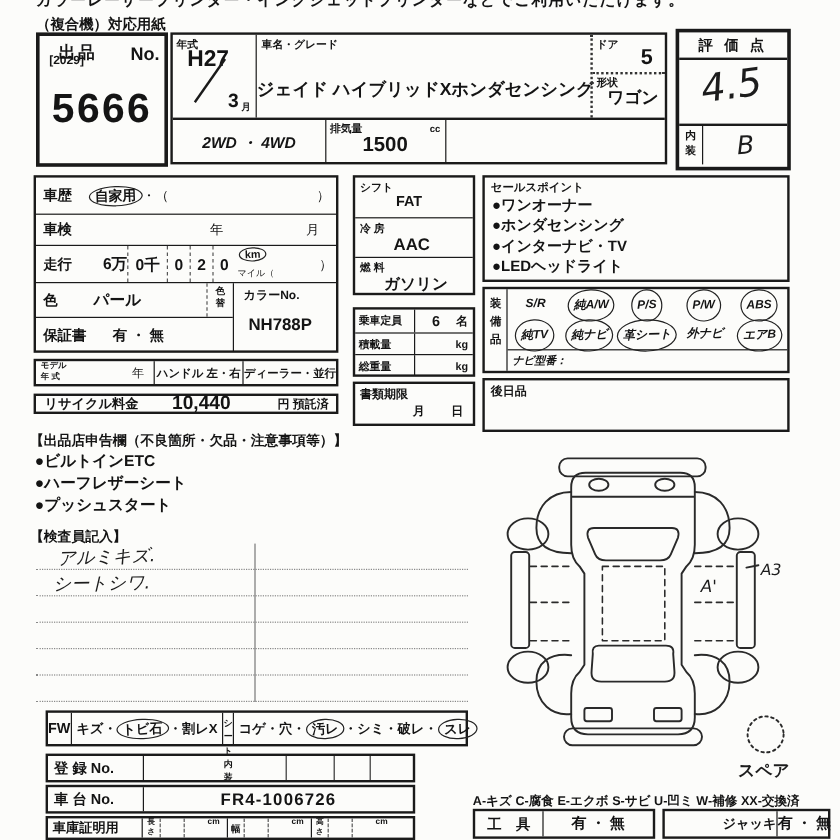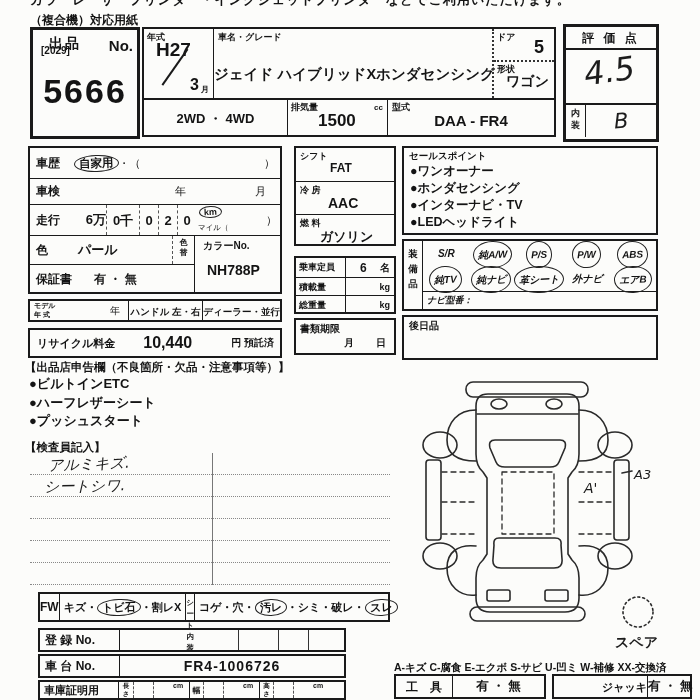--- a/index.html
+++ b/index.html
@@ -63,31 +63,27 @@
           <span class="abs lbl nw" style="left:3px;top:2px;">ドア</span>
           <span class="abs val nw" style="right:10px;top:8px;font-size:18px;">5</span>
         </div>
         <div class="cell" style="height:32px;position:relative;">
           <span class="abs lbl nw" style="left:3px;top:1px;">形状</span>
           <span class="abs val nw" style="right:5px;bottom:3px;font-size:14px;">ワゴン</span>
         </div>
       </div>
     </div>
     <div class="row bt" style="height:37px;border-top-width:2px;">
-      <div class="cell br" style="width:144px;">
+      <div class="cell br" style="width:128px;font-style:italic;">
         <div class="abs val nw" style="left:0;right:0;top:10px;text-align:center;font-size:13px;">2WD ・ 4WD</div>
       </div>
       <div class="cell br" style="width:100px;">
         <span class="abs lbl nw" style="left:3px;top:1px;">排気量</span>
         <span class="abs val nw" style="left:30px;top:11px;font-size:17px;">1500</span>
         <span class="abs lbl nw" style="right:4px;top:3px;font-size:8px;">cc</span>
-      </div>
-      <div class="cell" style="flex:1;">
-        <span class="abs lbl nw" style="left:4px;top:1px;">型式</span>
-        <div class="abs val nw" style="left:0;right:0;top:12px;text-align:center;font-size:15px;">DAA - FR4</div>
       </div>
     </div>
   </div>
 
   <div class="box thick" style="left:563px;top:24px;width:96px;height:118px;">
     <div class="cell" style="height:23px;border-bottom:2px solid #1a1a1a;text-align:center;">
       <span class="val nw" style="font-size:12px;letter-spacing:3px;line-height:23px;">評 価 点</span>
     </div>
     <div class="cell" style="height:53px;">
       <span class="abs hw nw" style="left:18px;top:2px;font-size:32px;transform:rotate(-8deg);">4.5</span>
@@ -156,21 +152,21 @@
       </div>
       <div class="cell bl" style="width:76px;text-align:center;">
         <span class="nw" style="font-size:9.5px;line-height:21px;font-weight:bold;">ハンドル 左・右</span>
       </div>
       <div class="cell bl" style="flex:1;text-align:center;">
         <span class="nw" style="font-size:9.5px;line-height:21px;font-weight:bold;">ディーラー・並行</span>
       </div>
     </div>
   </div>
 
-  <div class="box" style="left:28px;top:328px;width:254px;height:30px;">
+  <div class="box" style="left:28px;top:328px;width:254px;height:17px;">
     <div class="row" style="height:100%;align-items:center;">
       <span class="val nw" style="font-size:11px;margin-left:7px;">リサイクル料金</span>
       <span class="val nw" style="font-size:16px;margin-left:28px;">10,440</span>
       <span class="val nw" style="font-size:10px;margin-left:auto;margin-right:6px;">円 預託済</span>
     </div>
   </div>
 
   <div class="box" style="left:294px;top:146px;width:102px;height:100px;">
     <div class="cell" style="height:33px;">
       <span class="abs lbl nw" style="left:4px;top:2px;font-family:Liberation Serif, serif;">シフト</span>

